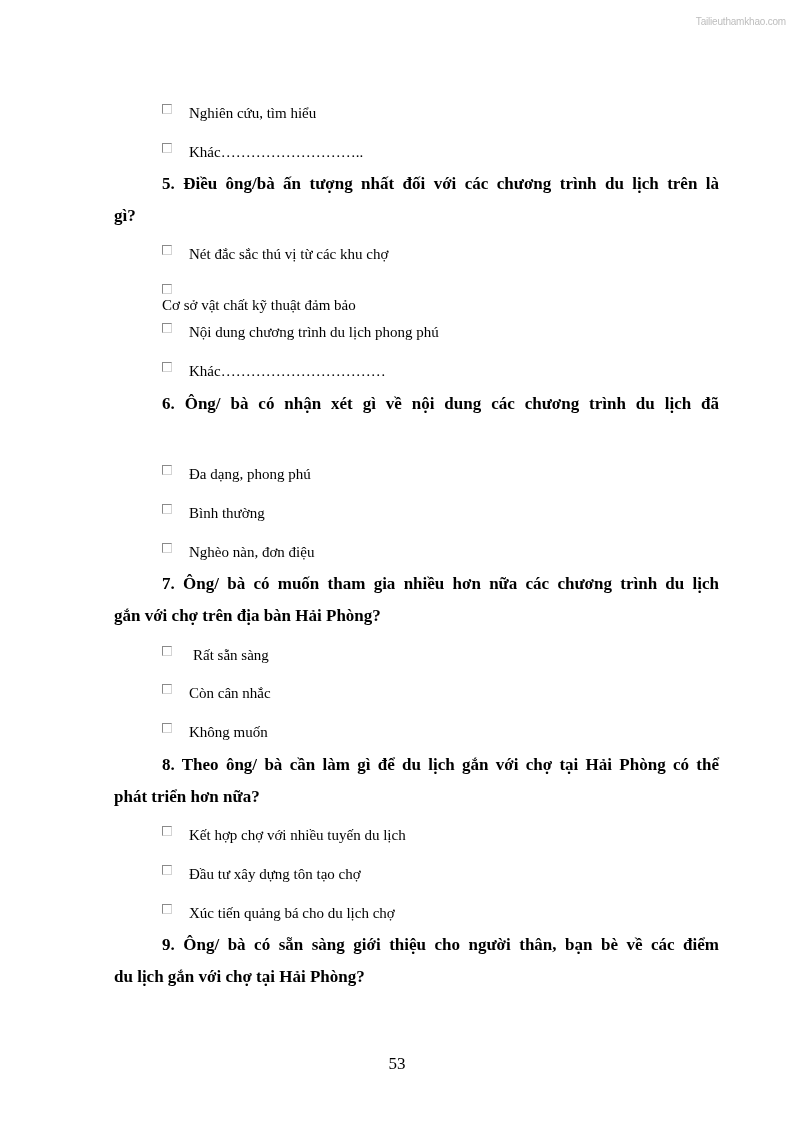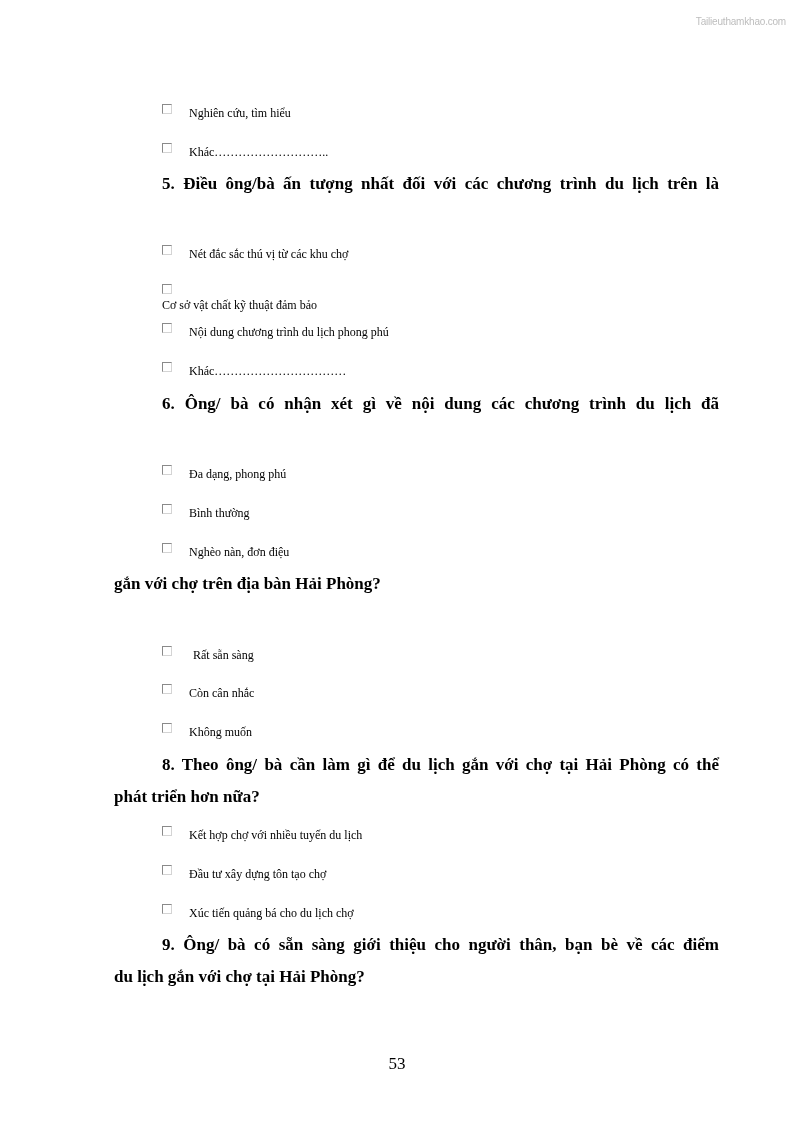--- a/index.html
+++ b/index.html
@@ -29,21 +29,21 @@
       left: 114px;
       top: 0;
       width: 605px;
     }
     .opt {
       position: absolute;
       left: 48px;
       height: 22px;
       display: flex;
       align-items: flex-start;
-      font-size: 12px;
+      font-size: 15px;
       line-height: 22px;
       white-space: nowrap;
     }
     .chk {
       display: inline-block;
       width: 10px;
       height: 10px;
       box-sizing: border-box;
       border-top: 1px solid #8a8a8a;
       border-left: 1px solid #8a8a8a;
@@ -94,20 +94,21 @@
     <span class="chk"></span>
     <span class="lbl">Nghiên cứu, tìm hiểu</span>
   </div>
   <div class="opt" style="top:141px;">
     <span class="chk"></span>
     <span class="lbl">Khác………………………..</span>
   </div>
 
   <div class="q" style="top:168px;">
     <span class="first">5. Điều ông/bà ấn tượng nhất đối với các chương trình du lịch trên là</span>
+    <span class="second">gì?</span>
   </div>
   <div class="opt" style="top:243px;">
     <span class="chk"></span>
     <span class="lbl">Nét đắc sắc thú vị từ các khu chợ</span>
   </div>
   <div class="opt" style="top:282px;flex-direction:column;">
     <span class="chk"></span>
     <span class="lbl">Cơ sở vật chất kỹ thuật đảm bảo</span>
   </div>
   <div class="opt" style="top:321px;">
@@ -129,20 +130,21 @@
   <div class="opt" style="top:502px;">
     <span class="chk"></span>
     <span class="lbl">Bình thường</span>
   </div>
   <div class="opt" style="top:541px;">
     <span class="chk"></span>
     <span class="lbl">Nghèo nàn, đơn điệu</span>
   </div>
 
   <div class="q" style="top:568px;">
+    <span class="first">7. Ông/ bà có muốn tham gia nhiều hơn nữa các chương trình du lịch</span>
     <span class="second">gắn với chợ trên địa bàn Hải Phòng?</span>
   </div>
   <div class="opt" style="top:644px;">
     <span class="chk"></span>
     <span class="lbl indent1">Rất sẵn sàng</span>
   </div>
   <div class="opt" style="top:682px;">
     <span class="chk"></span>
     <span class="lbl">Còn cân nhắc</span>
   </div>

